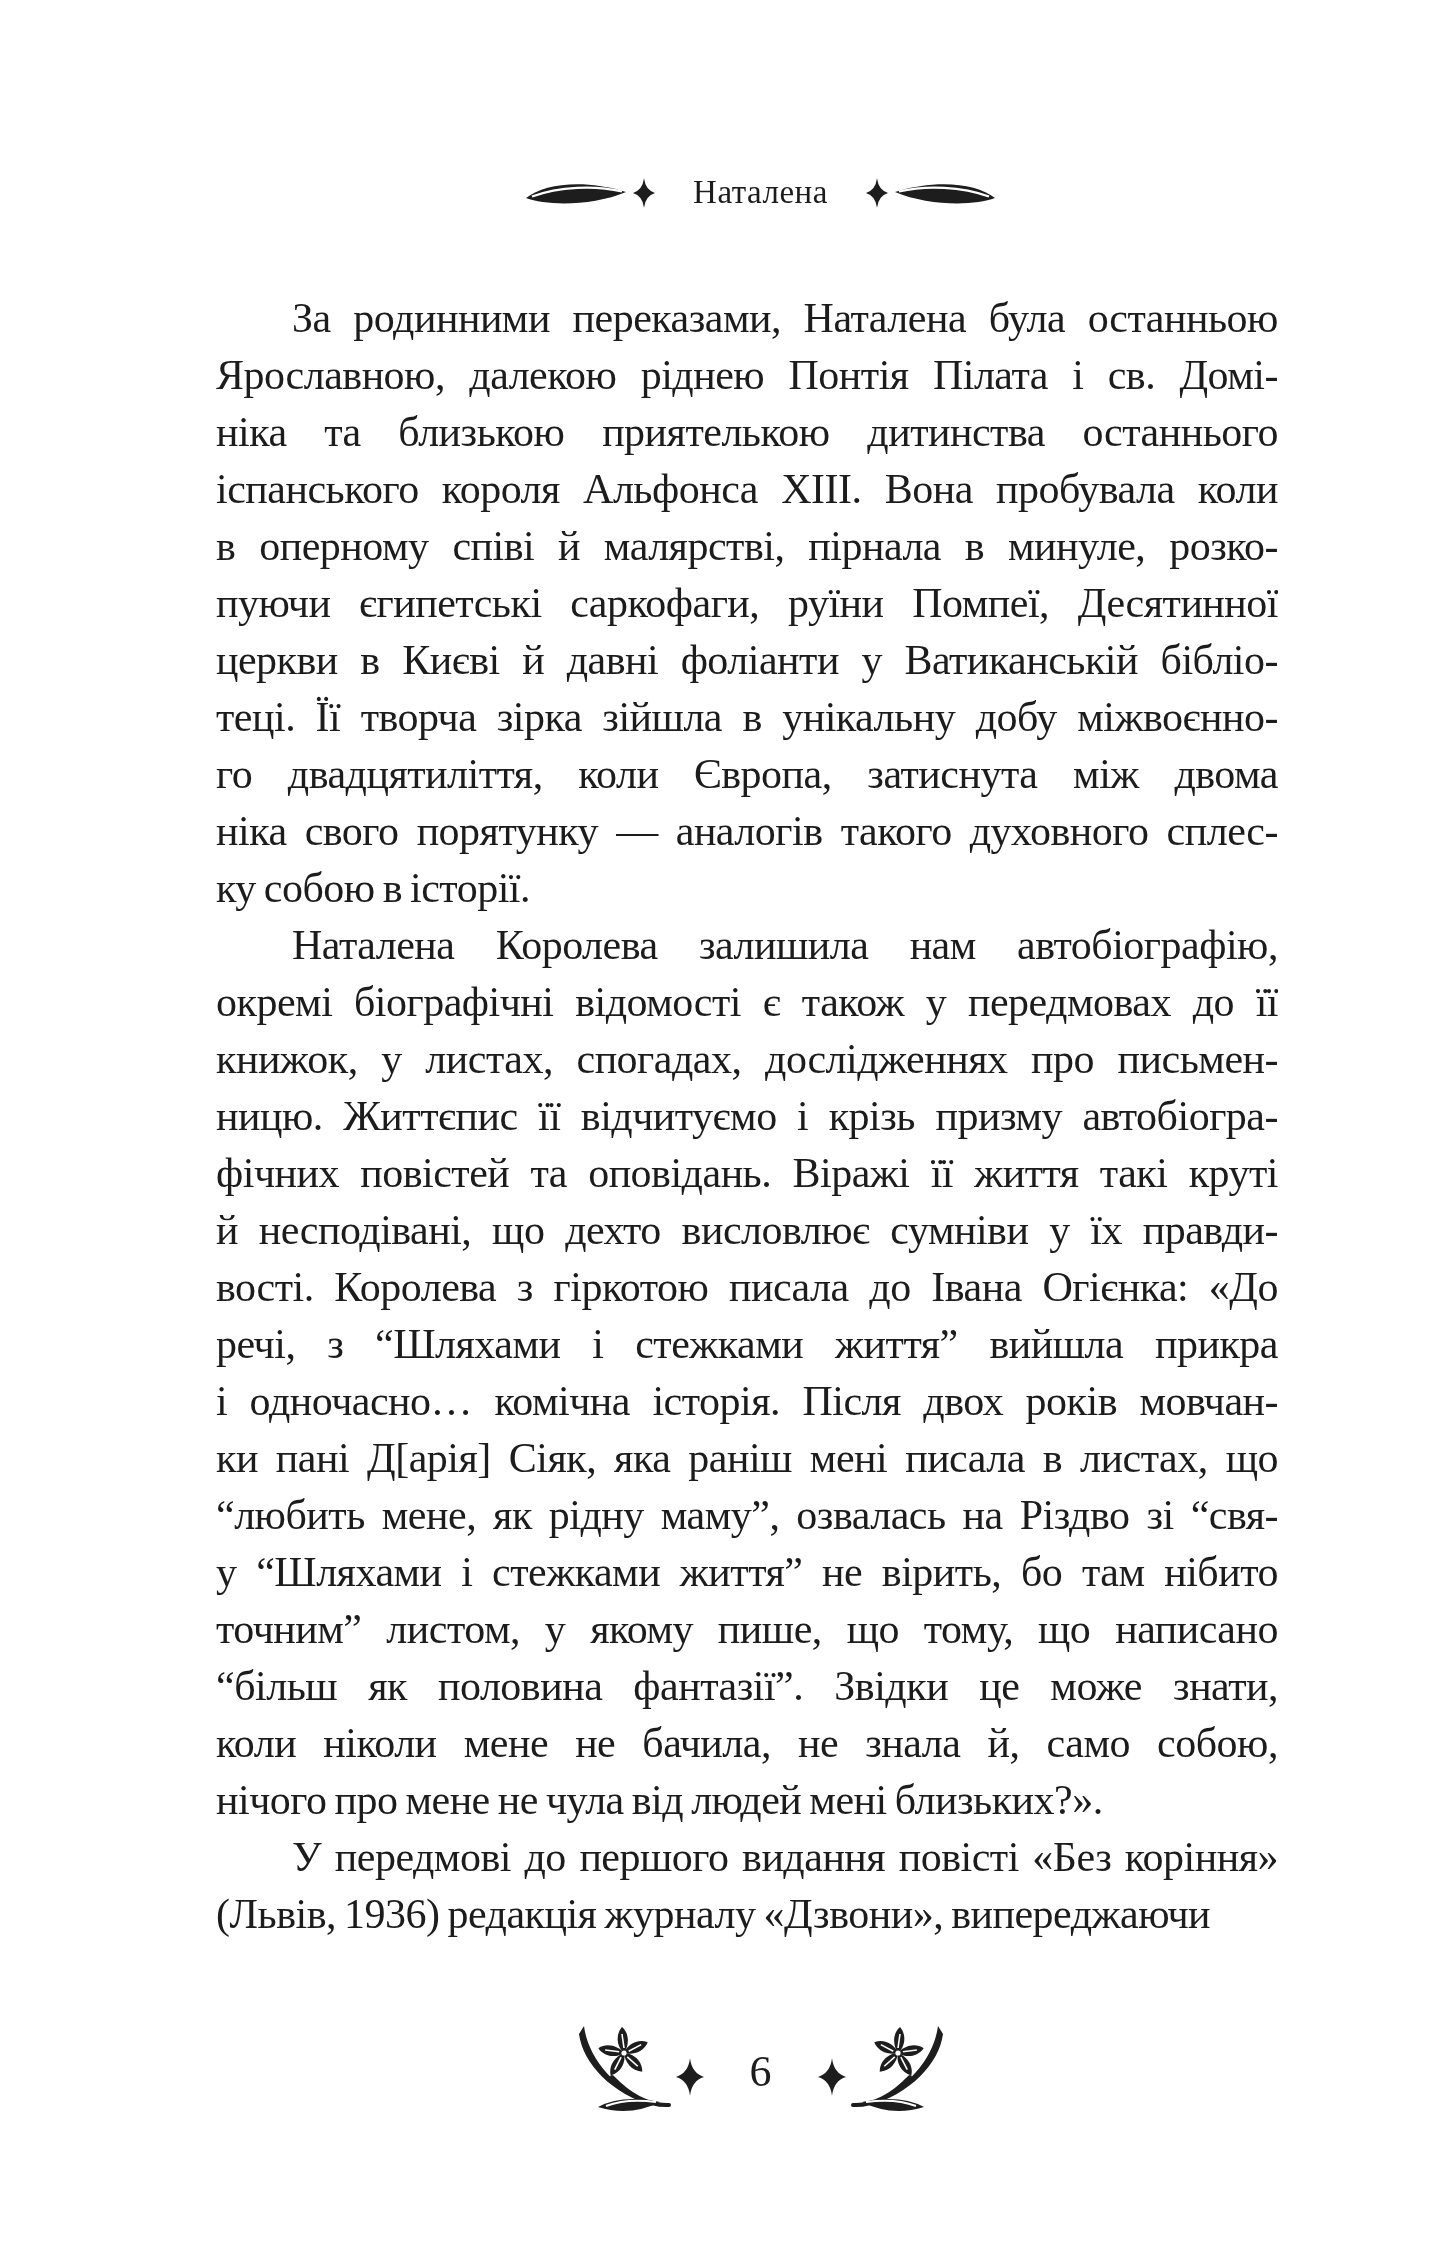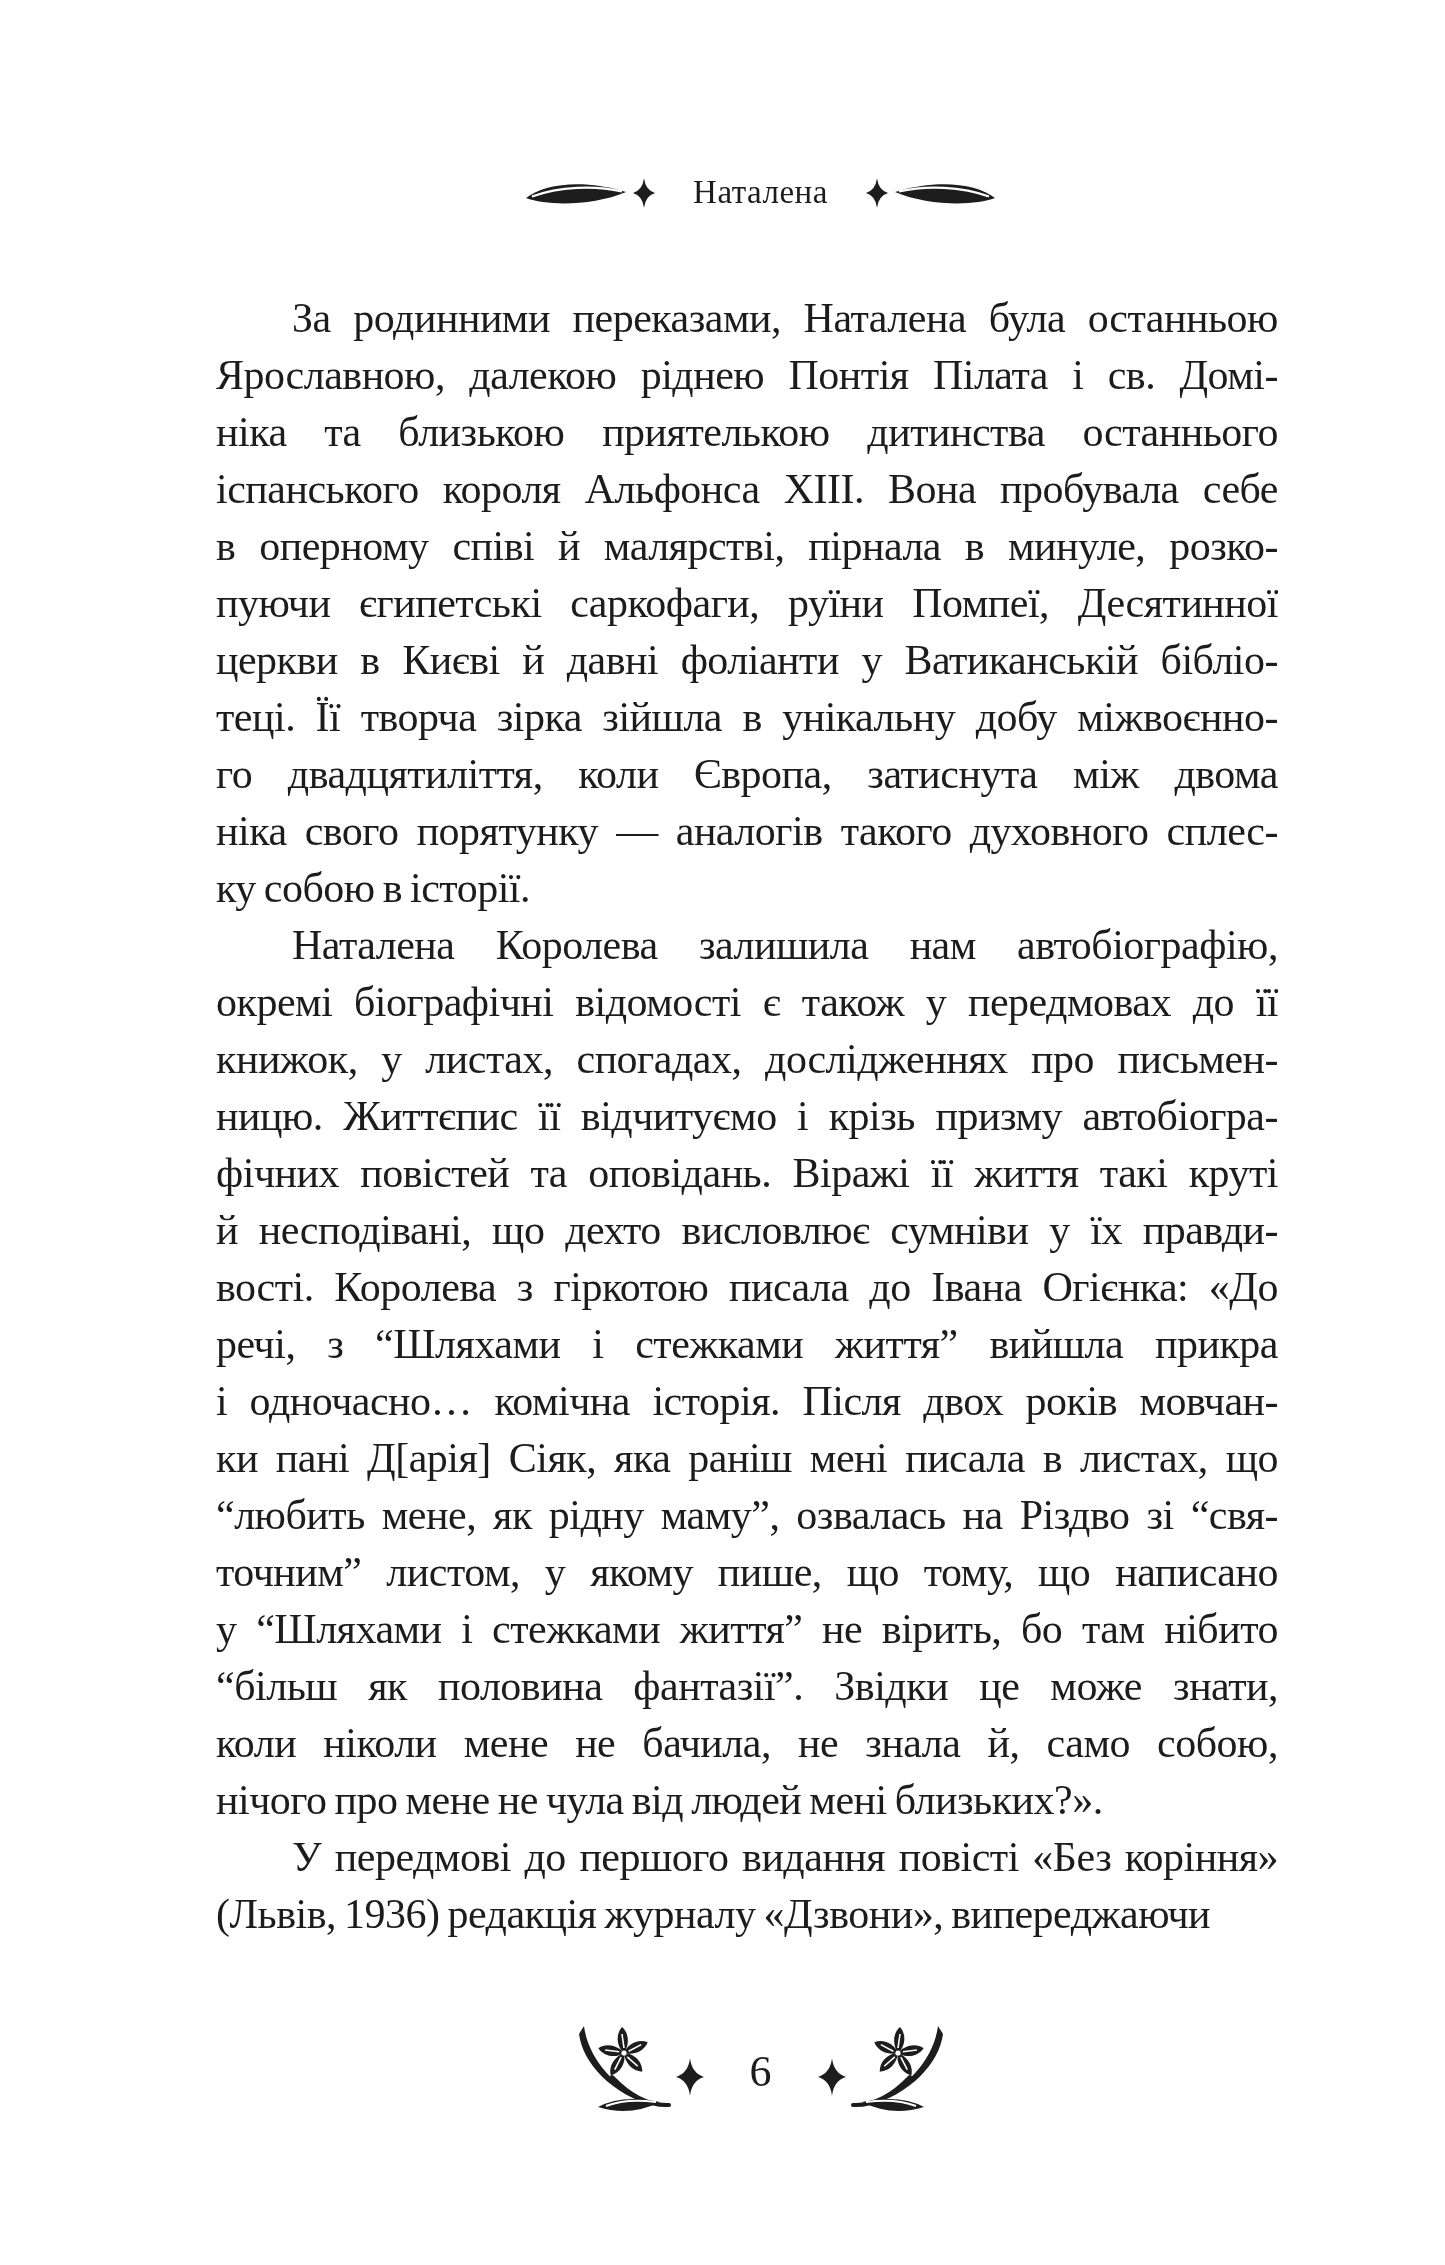--- a/index.html
+++ b/index.html
@@ -104,41 +104,41 @@
         <path class="ink" d="M3 19 C22 4 62 0 103 13 C70 27 24 27 3 19 Z"></path>
         <path d="M9 17.5 C36 7.5 72 6 99 12.5" stroke="#ffffff" stroke-width="2.2" fill="none"></path>
       </g>
     </svg>
   </div>
 
   <main class="text-block">
       <div class="line first">За родинними переказами, Наталена була останньою</div>
       <div class="line">Ярославною, далекою ріднею Понтія Пілата і св. Домі-</div>
       <div class="line">ніка та близькою приятелькою дитинства останнього</div>
-      <div class="line">іспанського короля Альфонса XIII. Вона пробувала себе</div>
+      <div class="line">іспанського короля Альфонса XIII. Вона пробувала коли</div>
       <div class="line">в оперному співі й малярстві, пірнала в минуле, розко-</div>
       <div class="line">пуючи єгипетські саркофаги, руїни Помпеї, Десятинної</div>
       <div class="line">церкви в Києві й давні фоліанти у Ватиканській бібліо-</div>
       <div class="line">теці. Її творча зірка зійшла в унікальну добу міжвоєнно-</div>
       <div class="line">го двадцятиліття, коли Європа, затиснута між двома</div>
       <div class="line">ніка свого порятунку — аналогів такого духовного сплес-</div>
       <div class="line last">ку собою в історії.</div>
       <div class="line first">Наталена Королева залишила нам автобіографію,</div>
       <div class="line">окремі біографічні відомості є також у передмовах до її</div>
       <div class="line">книжок, у листах, спогадах, дослідженнях про письмен-</div>
       <div class="line">ницю. Життєпис її відчитуємо і крізь призму автобіогра-</div>
       <div class="line">фічних повістей та оповідань. Віражі її життя такі круті</div>
       <div class="line">й несподівані, що дехто висловлює сумніви у їх правди-</div>
       <div class="line">вості. Королева з гіркотою писала до Івана Огієнка: «До</div>
       <div class="line">речі, з “Шляхами і стежками життя” вийшла прикра</div>
       <div class="line">і одночасно… комічна історія. Після двох років мовчан-</div>
       <div class="line">ки пані Д[арія] Сіяк, яка раніш мені писала в листах, що</div>
       <div class="line">“любить мене, як рідну маму”, озвалась на Різдво зі “свя-</div>
+      <div class="line">у “Шляхами і стежками життя” не вірить, бо там нібито</div>
       <div class="line">точним” листом, у якому пише, що тому, що написано</div>
-      <div class="line">у “Шляхами і стежками життя” не вірить, бо там нібито</div>
       <div class="line">“більш як половина фантазії”. Звідки це може знати,</div>
       <div class="line">коли ніколи мене не бачила, не знала й, само собою,</div>
       <div class="line last">нічого про мене не чула від людей мені близьких?».</div>
       <div class="line first">У передмові до першого видання повісті «Без коріння»</div>
       <div class="line last">(Львів, 1936) редакція журналу «Дзвони», випереджаючи</div>
     </main>
 
   <div class="footer-row">
 
     <svg class="orn flower" width="100" height="96" viewBox="0 0 100 96">

